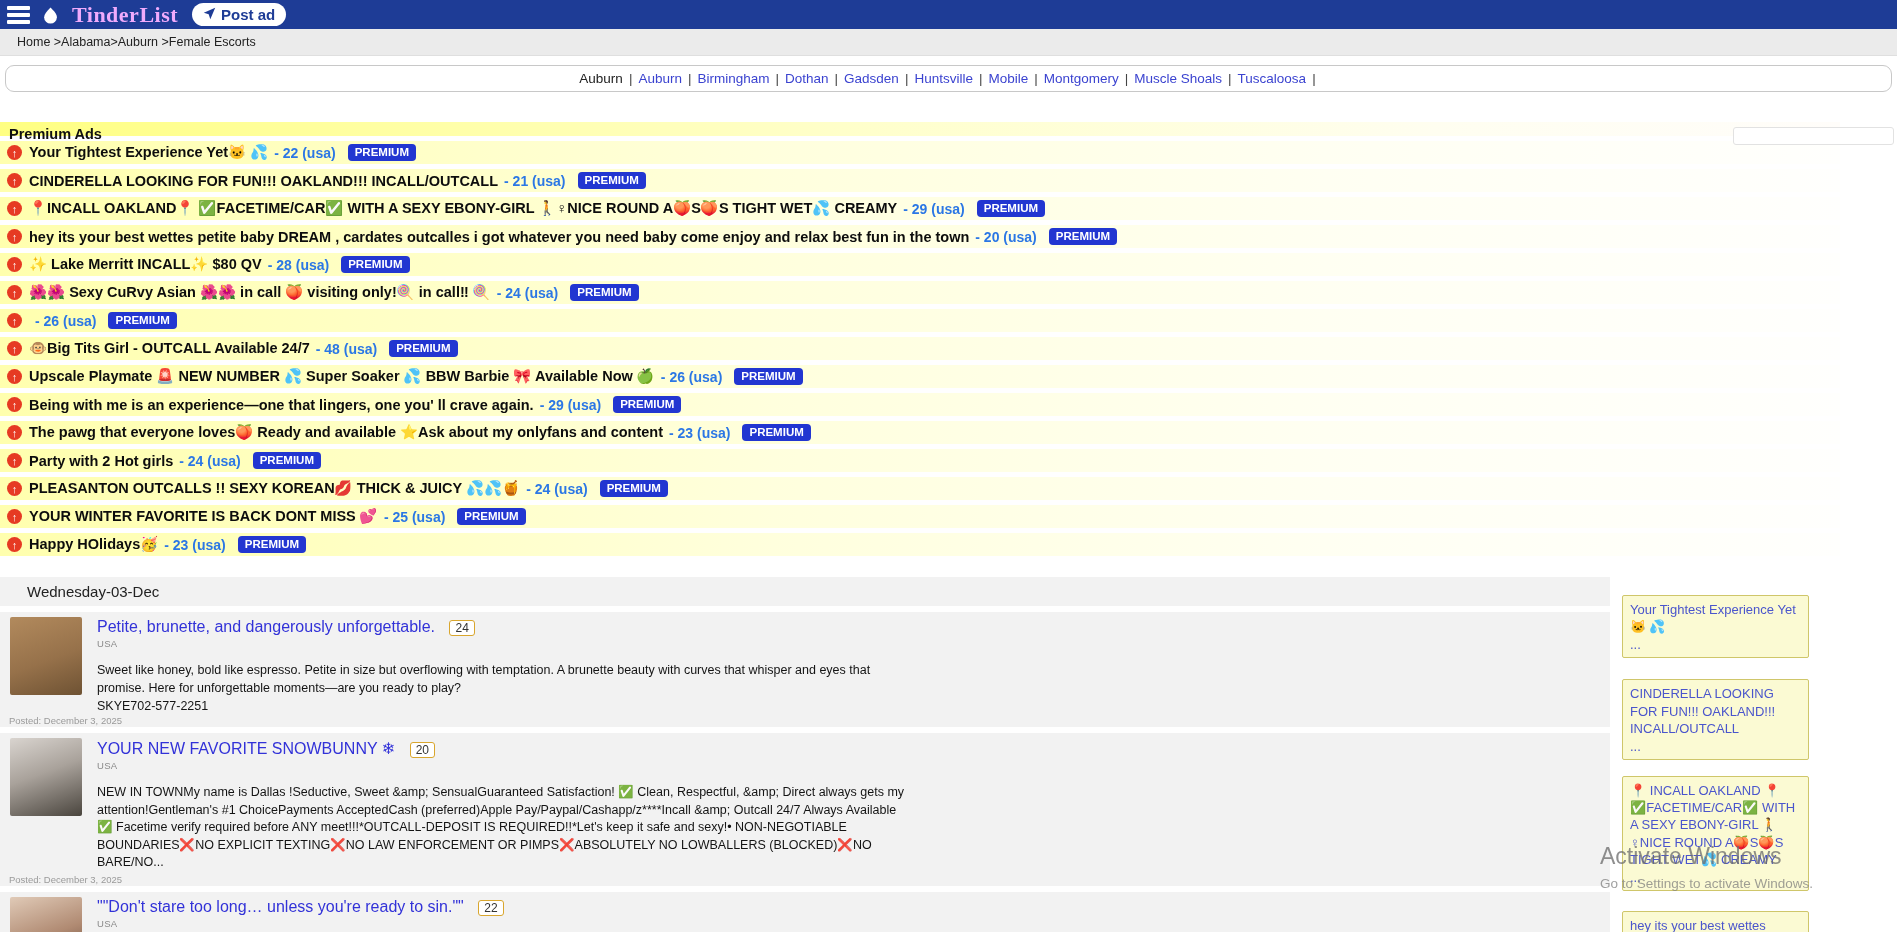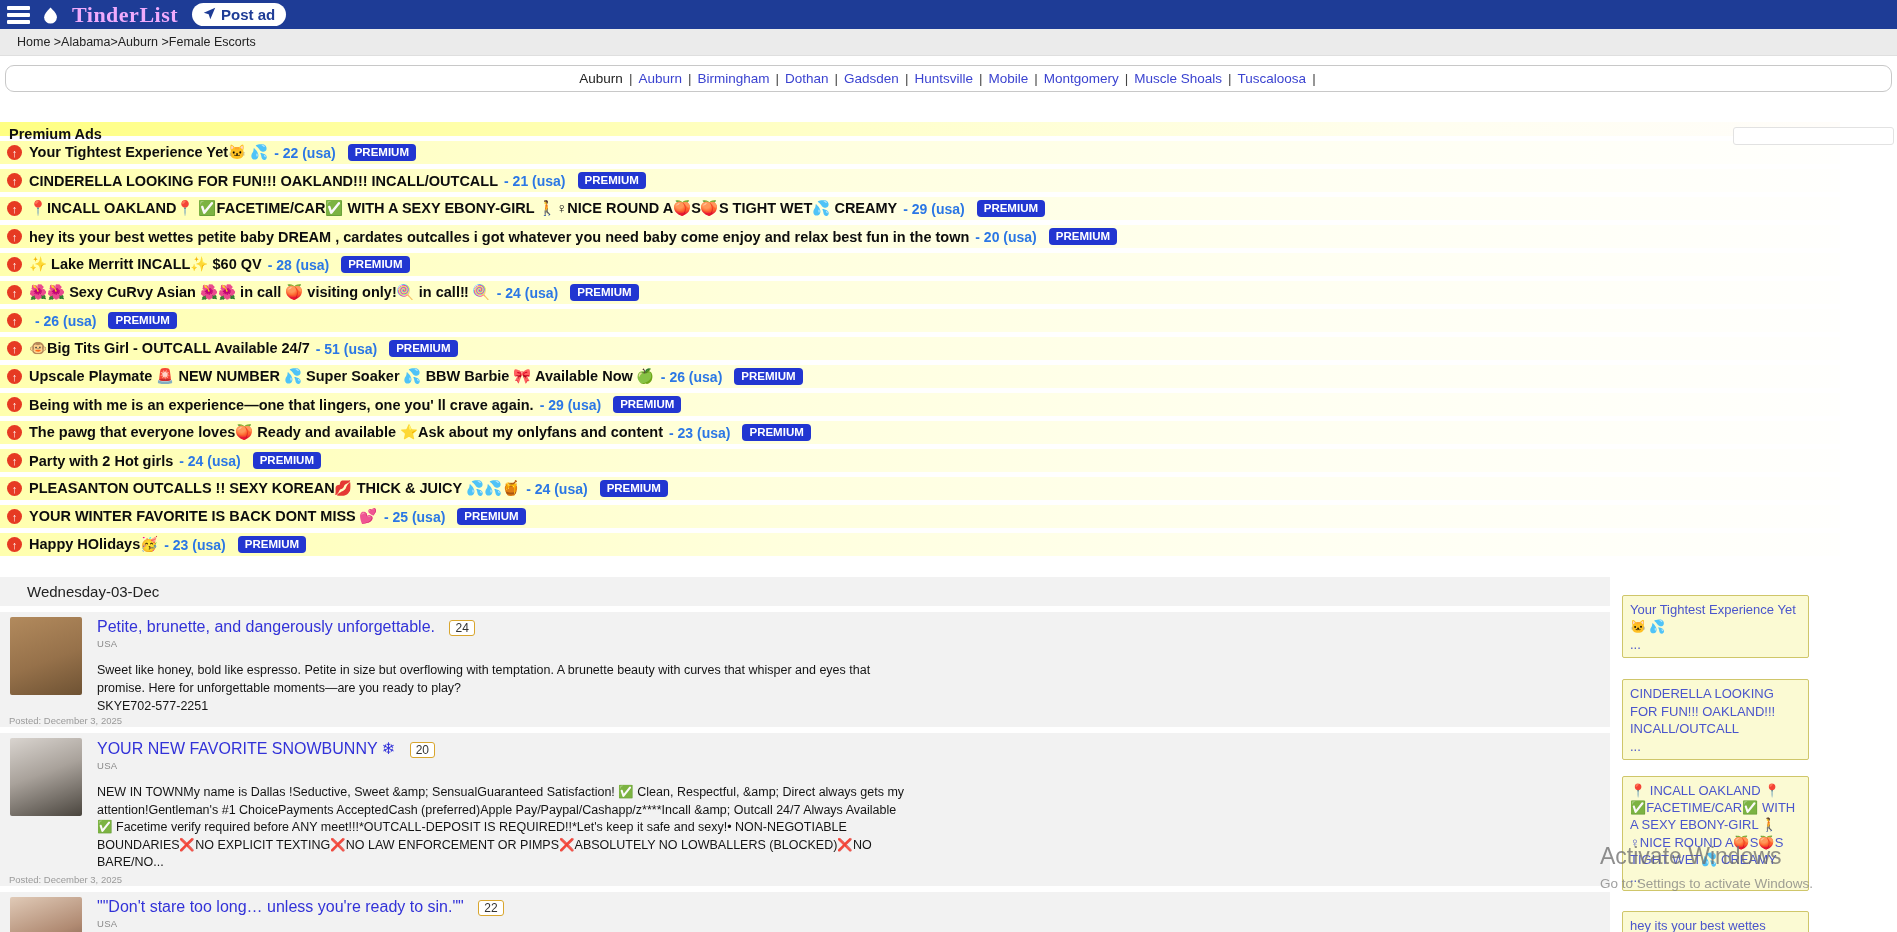--- a/index.html
+++ b/index.html
@@ -144,39 +144,39 @@
     <span class="pbadge">PREMIUM</span>
   </div>
   <div class="prow">
     <span class="up-icon">↑</span>
     <a class="ptitle">hey its your best wettes petite baby DREAM , cardates outcalles i got whatever you need baby come enjoy and relax best fun in the town</a>
     <a class="page-txt">- 20 (usa)</a>
     <span class="pbadge">PREMIUM</span>
   </div>
   <div class="prow">
     <span class="up-icon">↑</span>
-    <a class="ptitle">✨ Lake Merritt INCALL✨ $60 QV</a>
+    <a class="ptitle">✨ Lake Merritt INCALL✨ $80 QV</a>
     <a class="page-txt">- 28 (usa)</a>
     <span class="pbadge">PREMIUM</span>
   </div>
   <div class="prow">
     <span class="up-icon">↑</span>
     <a class="ptitle">🌺🌺 Sexy CuRvy Asian 🌺🌺 in call 🍑 visiting only!🍭 in call‼ 🍭</a>
     <a class="page-txt">- 24 (usa)</a>
     <span class="pbadge">PREMIUM</span>
   </div>
   <div class="prow">
     <span class="up-icon">↑</span>
     <a class="page-txt">- 26 (usa)</a>
     <span class="pbadge">PREMIUM</span>
   </div>
   <div class="prow">
     <span class="up-icon">↑</span>
     <a class="ptitle">🐵Big Tits Girl - OUTCALL Available 24/7</a>
-    <a class="page-txt">- 51 (usa)</a>
+    <a class="page-txt">- 48 (usa)</a>
     <span class="pbadge">PREMIUM</span>
   </div>
   <div class="prow">
     <span class="up-icon">↑</span>
     <a class="ptitle">Upscale Playmate 🚨 NEW NUMBER 💦 Super Soaker 💦 BBW Barbie 🎀 Available Now 🍏</a>
     <a class="page-txt">- 26 (usa)</a>
     <span class="pbadge">PREMIUM</span>
   </div>
   <div class="prow">
     <span class="up-icon">↑</span>

